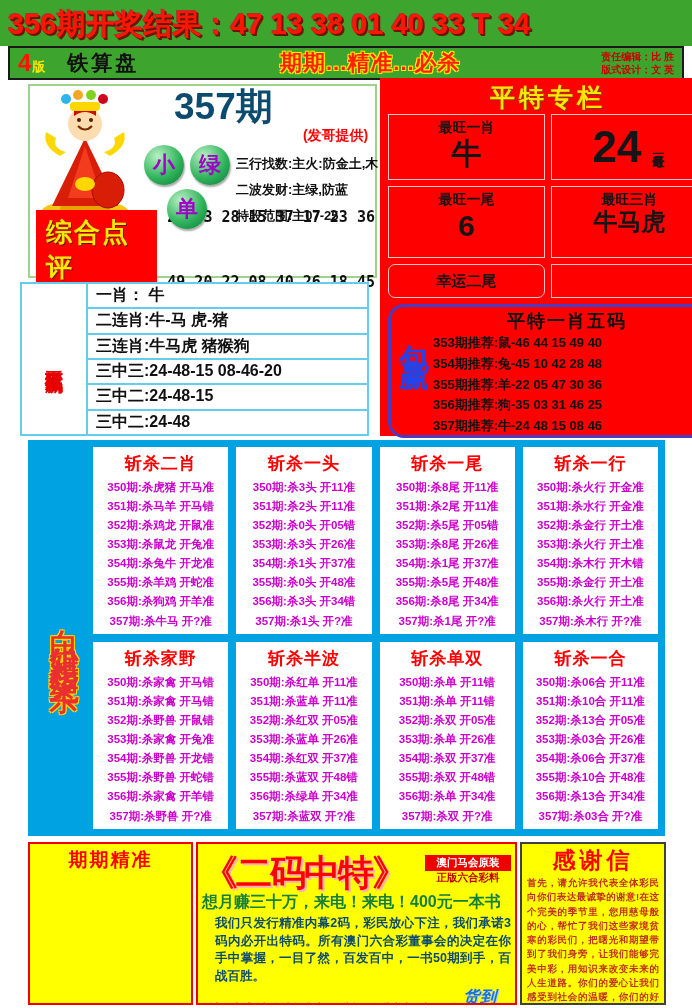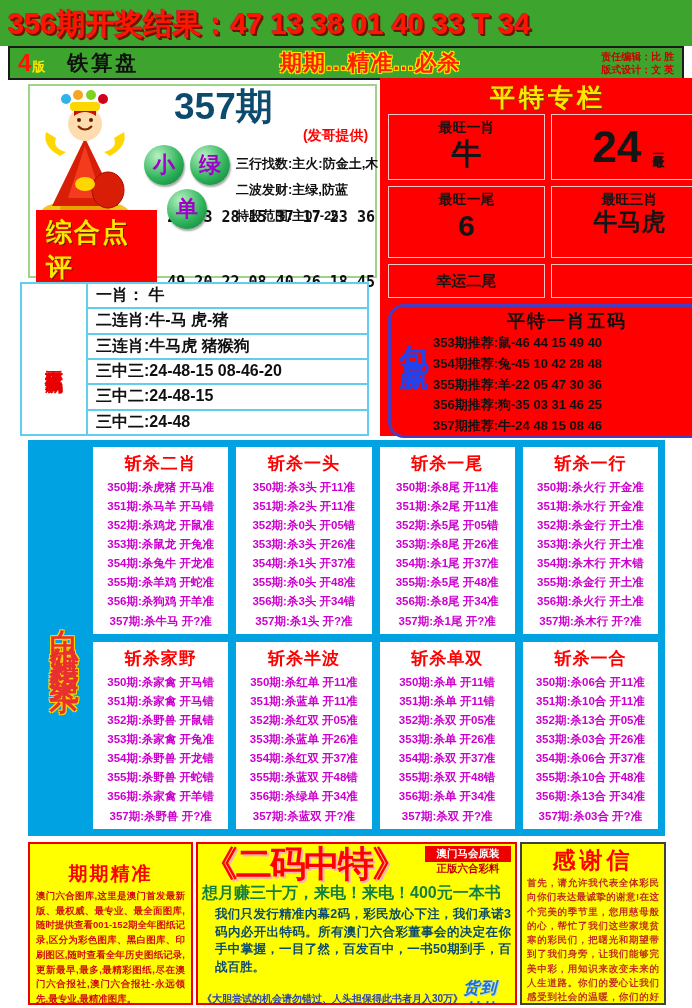--- a/index.html
+++ b/index.html
@@ -64,21 +64,21 @@
   .pingte-title { text-align:center; color:#ffe800; font-size:25px; font-weight:900; letter-spacing:4px;
                   height:34px; line-height:34px; text-shadow:1px 1px 0 #803c00; }
   .pt-grid { display:grid; grid-template-columns:1fr 1fr; grid-template-rows:66px 72px 34px; gap:6px; }
   .pt-cell { border:1px solid #ffc4c4; color:#151515; position:relative; overflow:hidden; }
   .pt-label { display:block; text-align:center; font-size:14px; font-weight:900; margin-top:4px; }
   .pt-value { display:block; text-align:center; font-size:30px; font-weight:700; line-height:1.1; }
   .pt-cell.big { display:flex; align-items:center; justify-content:center; }
   .pt-bignum { font-size:44px; font-weight:700; }
   .pt-vlabel { writing-mode:vertical-rl; text-orientation:upright; font-size:12px; font-weight:900; margin-left:8px; }
   .pt-value.small { font-size:24px; }
-  .pt-cell.lone { display:flex; align-items:center; justify-content:center; }
+  .pt-cell.lone { display:flex; align-items:center; justify-content:center;border-radius:7px; }
   .pt-cell.lone .pt-label { margin:0; font-size:15px; }
 
   .five-box { margin-top:6px; border:3px solid #4a3cc0; border-radius:16px; height:134px; position:relative;
               padding:2px 4px 2px 42px; }
   .five-badge { position:absolute; left:8px; top:14px; writing-mode:vertical-rl; text-orientation:upright;
                 color:#2244ee; font-size:30px; font-weight:900; letter-spacing:14px; line-height:1; }
   .five-title { text-align:center; color:#101010; font-size:18px; font-weight:900; letter-spacing:2px; }
   .five-row { color:#101010; font-size:13px; font-weight:700; line-height:1.6; white-space:nowrap; }
 
   
@@ -89,25 +89,25 @@
                     font-weight:900; letter-spacing:9px; line-height:1;
                     text-shadow:1px 1px 0 #ffd400,-1px -1px 0 #ffd400,1px -1px 0 #ffd400,-1px 1px 0 #ffd400; }
   .kill-grid { flex:1; display:grid; grid-template-columns:repeat(4,1fr); grid-template-rows:1fr 1fr; gap:8px; }
   .kill-box { background:#fff; text-align:center; padding:3px 1px; overflow:hidden; }
   .kill-title { color:#ff0000; font-size:17px; font-weight:900; letter-spacing:1px; margin:2px 0 3px; }
   .kill-row { color:#cc00cc; font-size:11.5px; font-weight:700; line-height:1.66; white-space:nowrap; }
 
   
   .b-left { position:absolute; top:842px; left:28px; width:165px; height:163px; background:#ffff00;
             border:2px solid #ee0000; overflow:hidden; }
-  .b-left-title { color:#ff0000; font-size:19px; font-weight:900; text-align:center; letter-spacing:2px; margin:17px 0 2px; }
+  .b-left-title { color:#ff0000; font-size:19px; font-weight:900; text-align:center; letter-spacing:2px; margin:3px 0 2px; }
   .b-left-body { color:#d01010; font-size:9.5px; font-weight:600; line-height:1.55; padding:0 6px; text-align:justify; }
 
   .b-center { position:absolute; top:842px; left:196px; width:321px; height:163px; background:#ffff00;
-              border:2px solid #ee0000; padding:1px 4px; overflow:hidden; }
+              border:2px solid #ee0000; padding:10px 4px; overflow:hidden; }
   .bc-titlebar { display:flex; align-items:flex-start; }
   .bc-title { flex:1; color:#ff0000; font-size:36px; font-weight:900; letter-spacing:-2px; white-space:nowrap;
               text-shadow:2px 2px 0 #ffb0b0; line-height:1.05; }
   .bc-ribbons { width:86px; flex:none; text-align:center; margin-top:1px; }
   .ribbon-top { background:#ee0000; color:#ffffff; font-size:10.5px; font-weight:700; padding:1px 2px; white-space:nowrap; }
   .ribbon-bottom { color:#c00000; font-size:10.5px; font-weight:700; white-space:nowrap; }
   .bc-hotline { color:#15803d; font-size:16px; font-weight:900; white-space:nowrap; margin-top:0; }
   .bc-body { color:#0c4a6e; font-size:12.5px; font-weight:700; line-height:1.42; text-align:justify; margin-top:2px;margin-left:13px; }
   .bc-footer { display:flex; align-items:center; margin-top:1px; }
   .bc-footnote { flex:1; color:#2b43b0; font-size:10px; font-weight:700; white-space:nowrap; }
@@ -331,21 +331,20 @@
         <div class="kill-row">354期:杀06合 开37准</div>
         <div class="kill-row">355期:杀10合 开48准</div>
         <div class="kill-row">356期:杀13合 开34准</div>
         <div class="kill-row">357期:杀03合 开?准</div>
       </div>
     </div>
   </div>
 
   <div class="b-left">
     <div class="b-left-title">期期精准</div>
-    <div class="b-left-body">澳门六合图库,这里是澳门首发最新版、最权威、最专业、最全面图库,随时提供查看001-152期全年图纸记录,区分为彩色图库、黑白图库、印刷图区,随时查看全年历史图纸记录,更新最早,最多,最精彩图纸,尽在澳门六合报社,澳门六合报社-永远领先,最专业,最精准图库。</div>
   </div>
 
   <div class="b-center">
     <div class="bc-titlebar">
       <div class="bc-title">《二码中特》</div>
       <div class="bc-ribbons">
         <div class="ribbon-top">澳门马会原装</div>
         <div class="ribbon-bottom">正版六合彩料</div>
       </div>
     </div>

